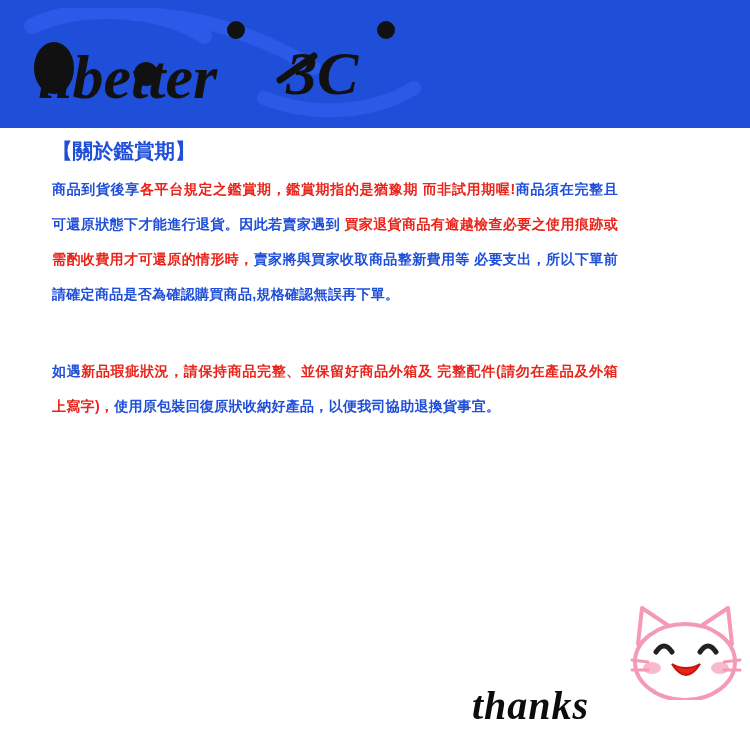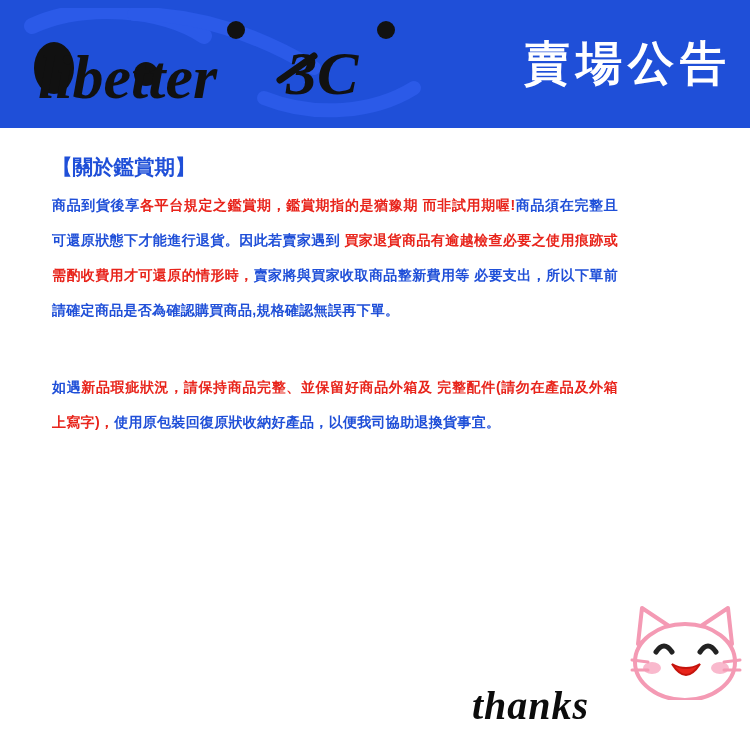--- a/index.html
+++ b/index.html
@@ -33,21 +33,21 @@
     color:#ffffff;
     font-size:46px;
     font-weight:bold;
     letter-spacing:6px;
     line-height:1;
     white-space:nowrap;
   }
   
   .content{
     position:relative;
-    padding:22px 52px 0 52px;
+    padding:6px 52px 0 52px;
     box-sizing:border-box;
   }
   .para{
     font-size:14px;
     line-height:35px;
     color:#1f4fd8;
     font-weight:bold;
     text-align:justify;
     letter-spacing:0.3px;
     margin:0 0 0 0;
@@ -103,21 +103,20 @@
         <ellipse cx="40" cy="60" rx="20" ry="26" fill="#111"></ellipse>
         <circle cx="132" cy="66" r="12" fill="#111"></circle>
         <circle cx="222" cy="22" r="9" fill="#111"></circle>
         <circle cx="372" cy="22" r="9" fill="#111"></circle>
         <text class="logo-text" x="24" y="90" font-size="62" fill="#111">libetter</text>
         <text class="logo-text" x="272" y="86" font-size="62" fill="#111">3C</text>
         <path d="M266 72 L300 48" stroke="#111" stroke-width="7" stroke-linecap="round"></path>
       </svg>
     </div>
 
-    <div class="header-title">賣場公告</div>
   </div>
 
   <div class="content">
 
     <div class="heading-line">【關於鑑賞期】</div>
 
     <p class="para">
       <span class="blue">商品到貨後享</span><span class="red">各平台規定之鑑賞期，鑑賞期指的是猶豫期 而非試用期喔!</span><span class="blue">商品須在完整且 可還原狀態下才能進行退貨。</span><span class="blue">因此若賣家遇到 </span><span class="red">買家退貨商品有逾越檢查必要之使用痕跡或 需酌收費用才可還原的情形時，</span><span class="blue">賣家將與買家收取商品整新費用等 必要支出，所以下單前請確定商品是否為確認購買商品,規格確認無誤再下單。</span>
     </p>
 

